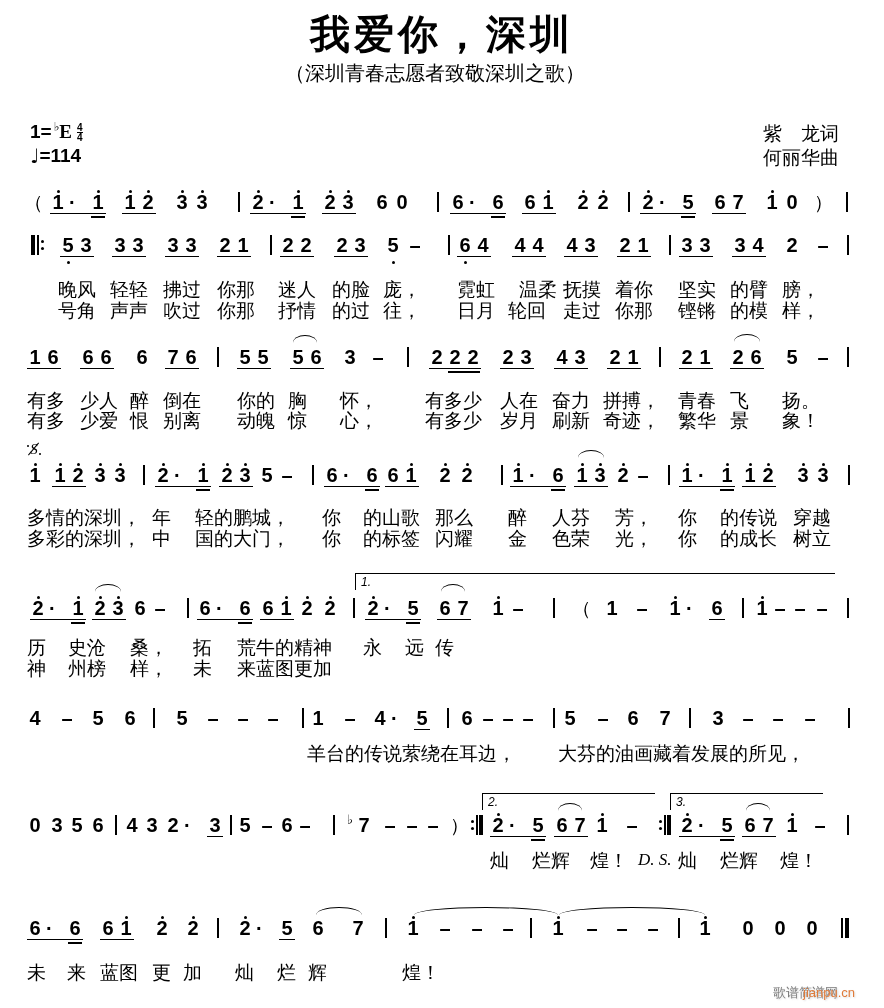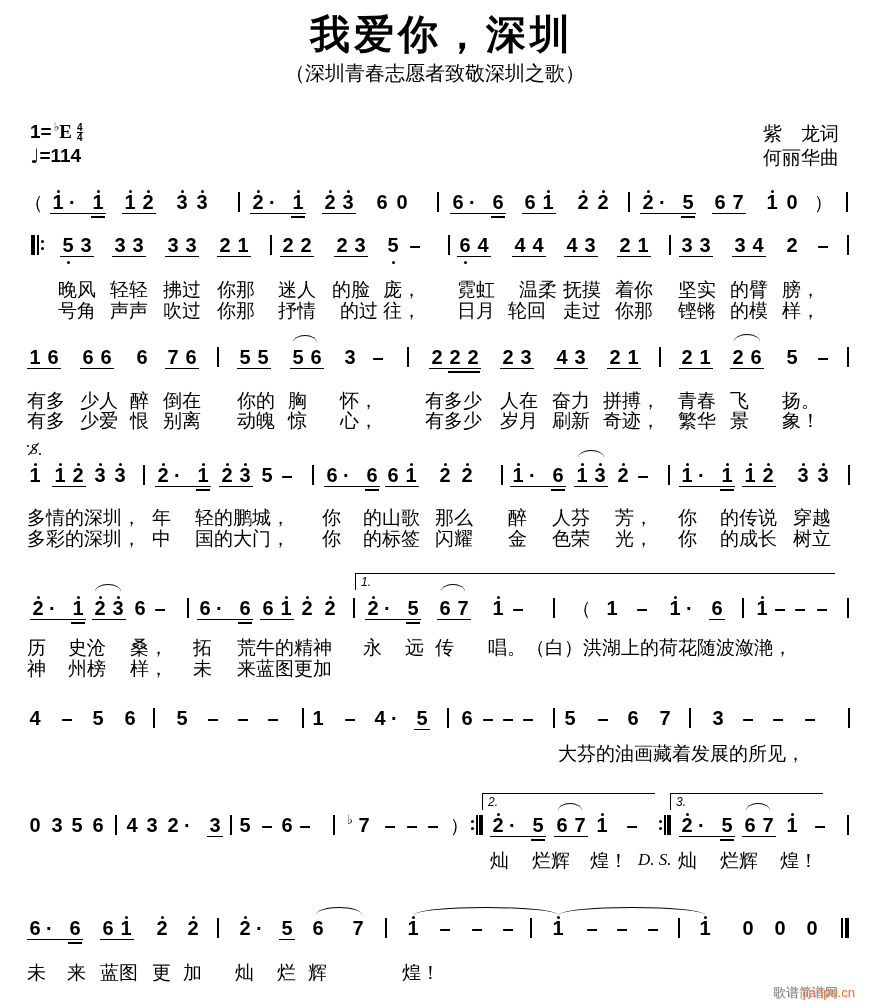--- a/index.html
+++ b/index.html
@@ -242,21 +242,21 @@
     <span class="ly" style="left:678px">坚实</span>
     <span class="ly" style="left:730px">的臂</span>
     <span class="ly" style="left:782px">膀，</span>
   </div>
   <div class="lyline" style="top:299px">
     <span class="ly" style="left:58px">号角</span>
     <span class="ly" style="left:110px">声声</span>
     <span class="ly" style="left:163px">吹过</span>
     <span class="ly" style="left:217px">你那</span>
     <span class="ly" style="left:278px">抒情</span>
-    <span class="ly" style="left:340px">的过</span>
+    <span class="ly" style="left:332px">的过</span>
     <span class="ly" style="left:383px">往，</span>
     <span class="ly" style="left:457px">日月</span>
     <span class="ly" style="left:508px">轮回</span>
     <span class="ly" style="left:563px">走过</span>
     <span class="ly" style="left:615px">你那</span>
     <span class="ly" style="left:678px">铿锵</span>
     <span class="ly" style="left:730px">的模</span>
     <span class="ly" style="left:782px">样，</span>
   </div>
 
@@ -570,21 +570,20 @@
   </div>
   <div class="lyline" style="top:636px">
     <span class="ly" style="left:27px">历</span>
     <span class="ly" style="left:68px">史沧</span>
     <span class="ly" style="left:130px">桑，</span>
     <span class="ly" style="left:193px">拓</span>
     <span class="ly" style="left:237px">荒牛的精神</span>
     <span class="ly" style="left:363px">永</span>
     <span class="ly" style="left:405px">远</span>
     <span class="ly" style="left:435px">传</span>
-    <span class="ly" style="left:488px">唱。（白）洪湖上的荷花随波潋滟，</span>
   </div>
   <div class="lyline" style="top:657px">
     <span class="ly" style="left:27px">神</span>
     <span class="ly" style="left:68px">州榜</span>
     <span class="ly" style="left:130px">样，</span>
     <span class="ly" style="left:193px">未</span>
     <span class="ly" style="left:237px">来蓝图更加</span>
   </div>
 
   <div class="row" style="top:707px">
@@ -618,20 +617,21 @@
     <span class="n p" style="left:627px">6</span>
     <span class="n p" style="left:659px">7</span>
     <i class="bar" style="left:689px"></i>
     <span class="n p" style="left:712px">3</span>
     <span class="n p" style="left:742px">–</span>
     <span class="n p" style="left:772px">–</span>
     <span class="n p" style="left:804px">–</span>
     <i class="bar" style="left:848px"></i>
   </div>
   <div class="lyline" style="top:742px">
+    <span class="ly" style="left:307px">羊台的传说萦绕在耳边，</span>
     <span class="ly" style="left:558px">大芬的油画藏着发展的所见，</span>
   </div>
 
   <div class="volta" style="left:482px;top:793px;width:173px"></div>
   <span class="volta-label" style="left:488px;top:795px">2.</span>
   <div class="volta" style="left:670px;top:793px;width:153px"></div>
   <span class="volta-label" style="left:676px;top:795px">3.</span>
 
   <div class="row" style="top:814px">
     <span class="n p" style="left:29px">0</span>

